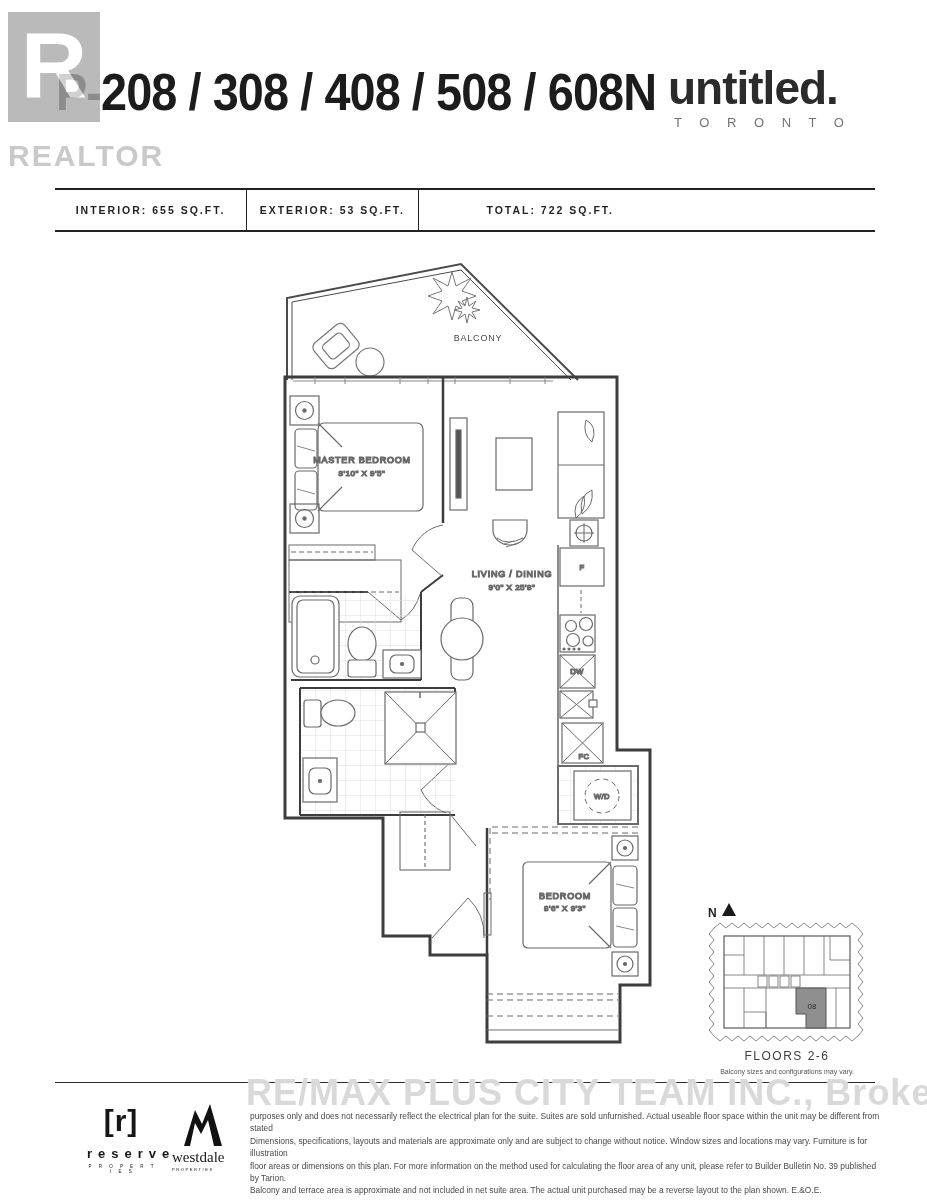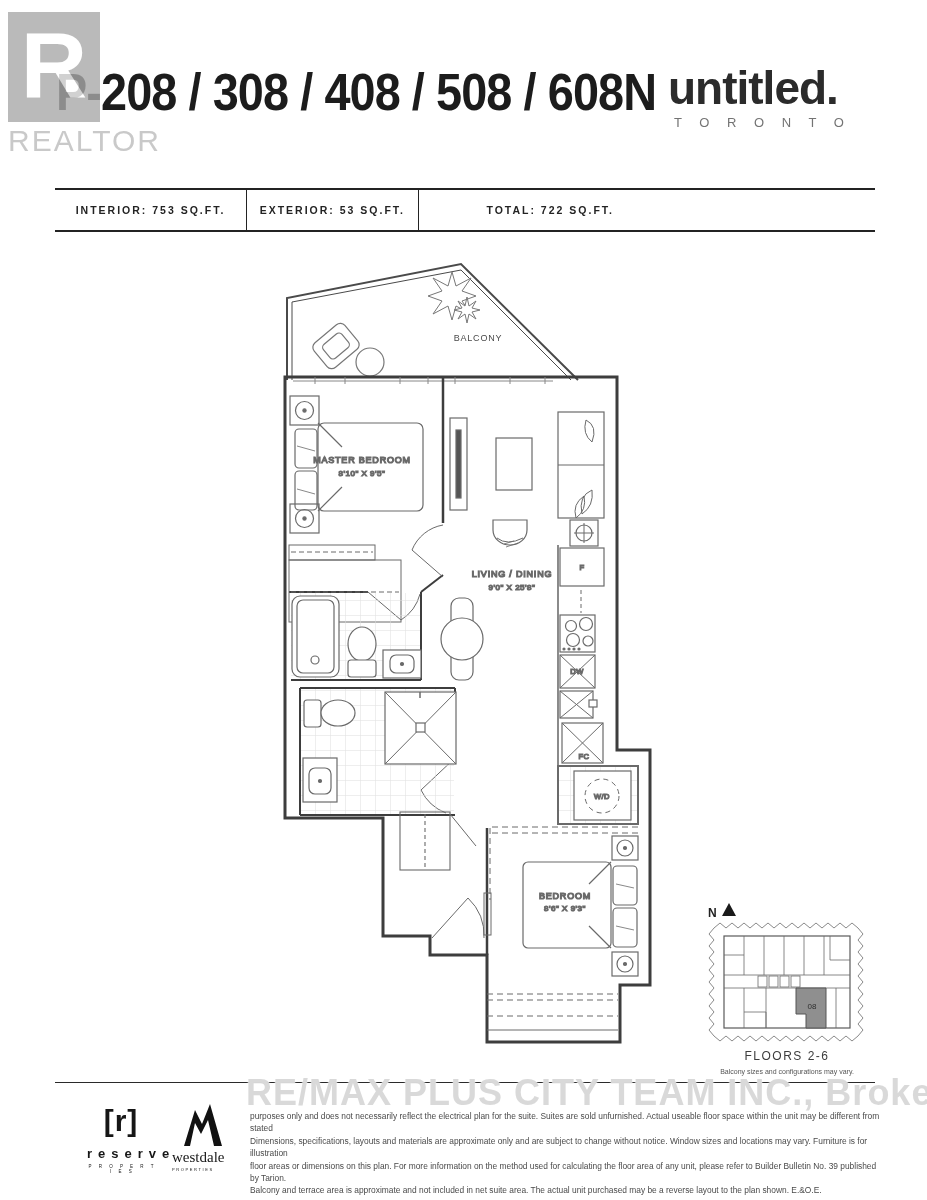--- a/index.html
+++ b/index.html
@@ -3,21 +3,21 @@
 <meta charset="utf-8">
 <style>
   html,body{margin:0;padding:0;background:#fff;}
   .page{position:relative;width:927px;height:1200px;background:#ffffff;overflow:hidden;
         font-family:"Liberation Sans",sans-serif;color:#222;}
 
   
   .realtor-wm{position:absolute;left:8px;top:12px;z-index:6;opacity:.8;pointer-events:none;}
   .realtor-box{width:92px;height:110px;background:#a9a9a9;display:flex;align-items:center;justify-content:center;}
   .realtor-r{font-size:92px;font-weight:bold;color:#fff;line-height:1;transform:translateY(-2px);}
-  .realtor-word{margin-top:2px;font-size:30px;letter-spacing:2px;color:rgba(176,176,176,.85);font-weight:normal;}
+  .realtor-word{margin-top:17px;font-size:30px;letter-spacing:2px;color:rgba(176,176,176,.85);font-weight:bold;}
   .remax-wm{position:absolute;left:246px;top:1064px;width:660px;z-index:6;pointer-events:none;
             font-size:36px;font-weight:bold;letter-spacing:1px;color:rgba(185,185,185,.55);
             text-shadow:0 0 2px rgba(255,255,255,.95), 0 0 1px rgba(255,255,255,.9);white-space:nowrap;margin-top:8px;}
 
   
   .title{position:absolute;left:56px;top:62px;z-index:3;font-size:52px;font-weight:bold;
          color:#1c1c1c;letter-spacing:-1px;transform:scaleX(.9);transform-origin:left center;white-space:nowrap;}
   .brand{position:absolute;left:668px;top:56px;width:214px;text-align:left;z-index:3;margin-top:8px;}
   .brand-name{font-size:46px;font-weight:bold;color:#2b2b2b;letter-spacing:-1px;line-height:1.05;}
   .brand-city{font-size:13px;letter-spacing:7px;color:#737373;margin-top:3px;margin-left:6px;}
@@ -66,21 +66,21 @@
   </div>
 
   <div class="title">P-208 / 308 / 408 / 508 / 608N</div>
   <div class="brand">
     <div class="brand-name">untitled.</div>
     <div class="brand-city">T O R O N T O</div>
   </div>
 
   <div class="specbar">
     <div class="spec-cell c2">
-      <span>INTERIOR: 753 SQ.FT.</span>
+      <span>INTERIOR: 655 SQ.FT.</span>
     </div>
     <div class="spec-cell c3">
       <span>EXTERIOR: 53 SQ.FT.</span>
     </div>
     <div class="spec-cell c4">
       <span>TOTAL: 722 SQ.FT.</span>
     </div>
   </div>
 
   <svg class="plan" viewBox="0 0 927 1200">

